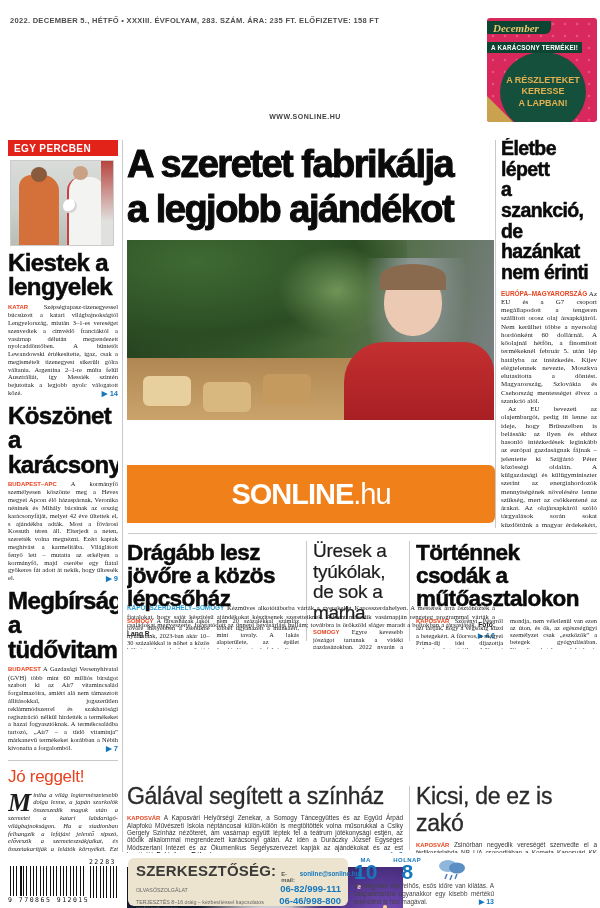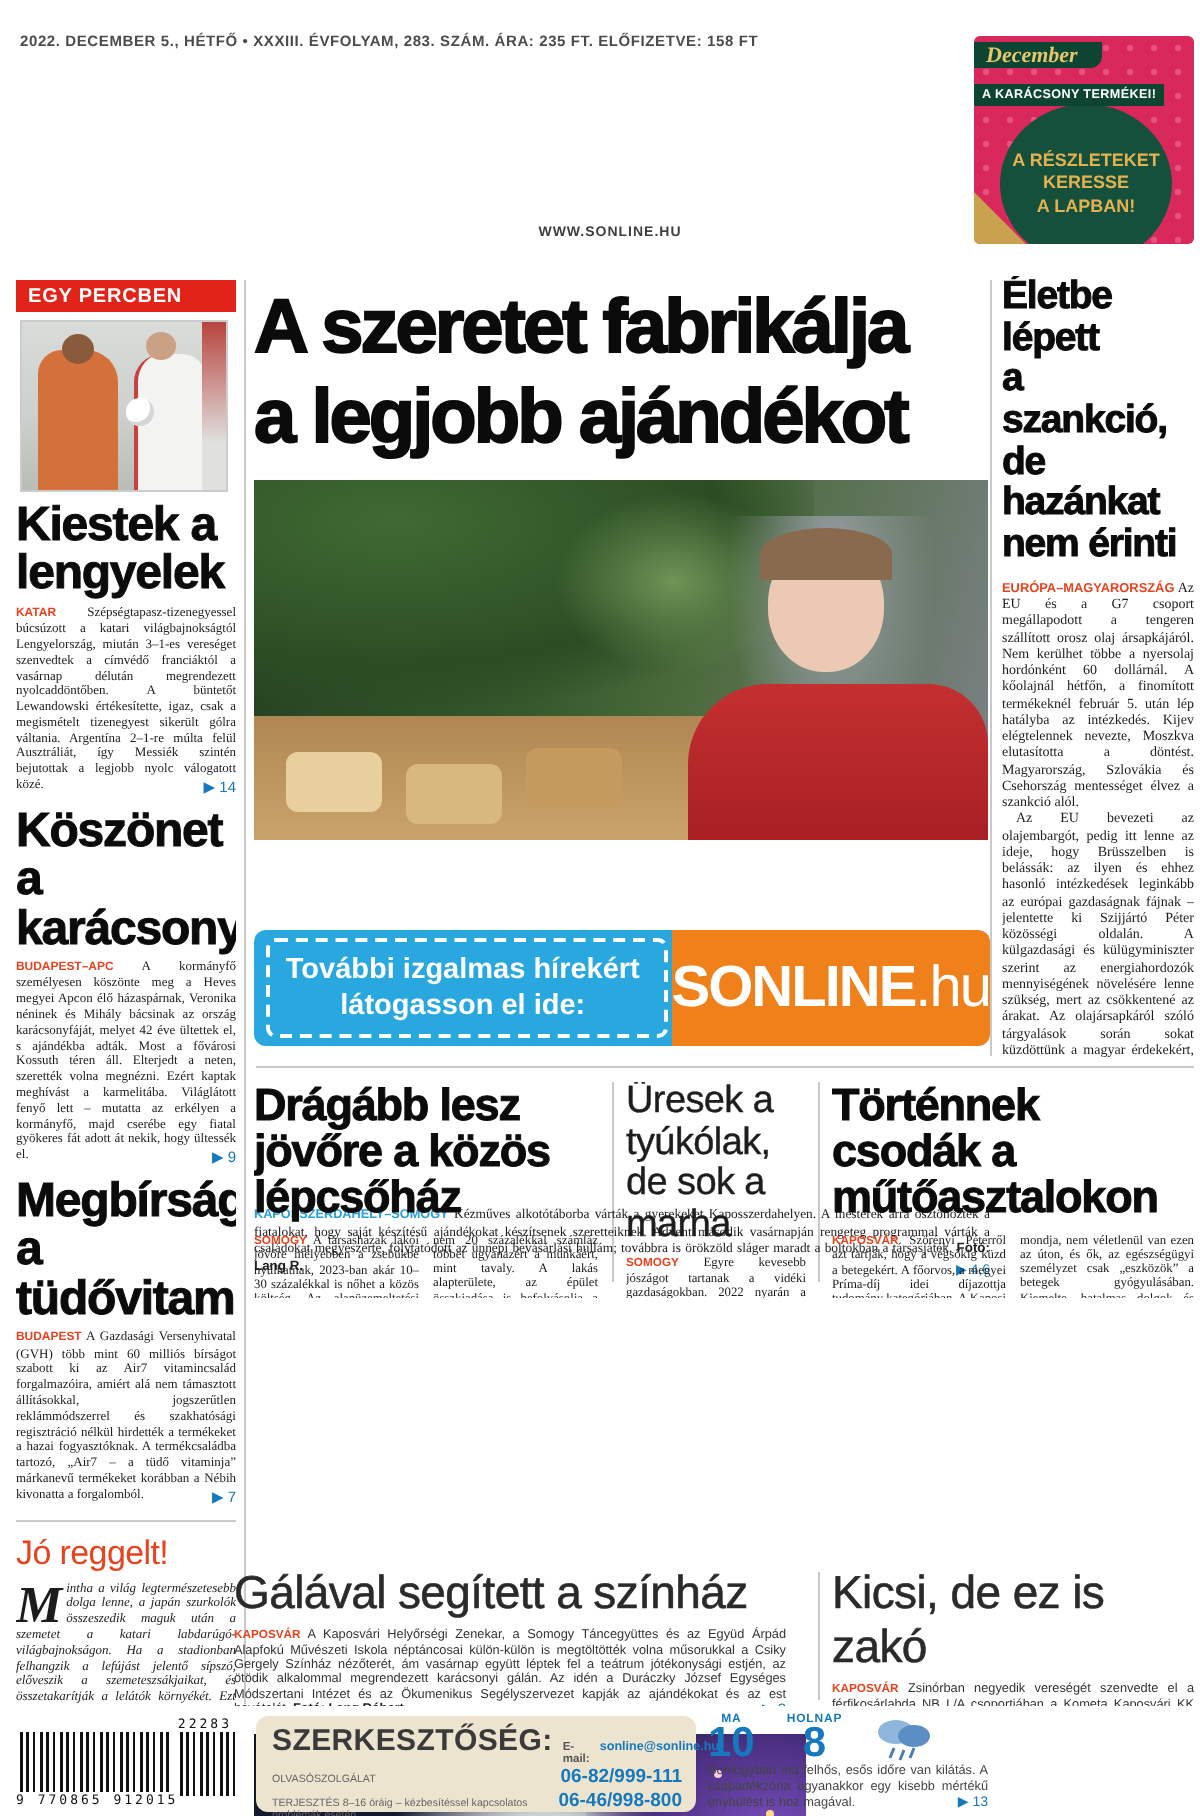--- a/index.html
+++ b/index.html
@@ -40,21 +40,21 @@
   .hl-opinion { color:#e8431f; font-size:17px; letter-spacing:-.3px; }
 
   
   .body { font-family:"Liberation Serif", serif; color:#1c1c1c; text-align:justify; position:relative; }
   .b65 { font-size:6.5px; line-height:1.2; }
   .b70 { font-size:7px; line-height:1.18; }
   .b63 { font-size:6.4px; line-height:1.14; }
   .lbl { font-family:"Liberation Sans", sans-serif; font-weight:bold; color:#e8431f; font-size:.92em; }
   .lbl-blue { font-family:"Liberation Sans", sans-serif; font-weight:bold; color:#29a0d8; font-size:.95em; }
   .credit { font-family:"Liberation Sans", sans-serif; font-weight:bold; color:#222; }
-  .jump { position:absolute; right:0; bottom:-1px; background:#fff; padding-left:4px; color:#1678bd; font-family:"Liberation Sans", sans-serif; font-weight:normal; font-size:7.5px;margin-left:41px; }
+  .jump { position:absolute; right:0; bottom:-1px; background:#fff; padding-left:4px; color:#1678bd; font-family:"Liberation Sans", sans-serif; font-weight:bold; font-size:7.5px;margin-left:41px; }
   .dropcap { float:left; font-family:"Liberation Serif", serif; font-style:italic; font-weight:bold; font-size:26px; line-height:.78; padding:2px 2px 0 0; color:#1c1c1c; }
   .op-body { font-style:italic; }
 
   
   .caption { font-family:"Liberation Serif", serif; font-size:6.7px; line-height:1.3; color:#1c1c1c; text-align:justify; position:relative; }
 
   
   .sban-blue { background:#29a8e0; border-radius:6px 0 0 6px; position:relative; display:flex; align-items:center; justify-content:center; }
   .sban-blue .dash { position:absolute; inset:4px 2px 4px 6px; border:2px dashed #fff; border-radius:5px; }
   .sban-blue .txt { color:#fff; font-weight:bold; font-size:14.5px; text-align:center; line-height:1.25; position:relative; }
@@ -180,27 +180,20 @@
   </div>
 
   <p class="abs caption" style="left:127px; top:424px; width:368px;">
     <span class="lbl-blue">KAPOSSZERDAHELY–SOMOGY</span>
     <span>Kézműves alkotótáborba várták a gyerekeket Kaposszerdahelyen. A mesterek arra ösztönözték a fiatalokat, hogy saját készítésű ajándékokat készítsenek szeretteiknek. Advent második vasárnapján rengeteg programmal várták a családokat megyeszerte, folytatódott az ünnepi bevásárlási hullám; továbbra is örökzöld sláger maradt a boltokban a társasjáték.</span>
     <span class="credit">Fotó: Lang R.</span>
     <span class="jump" style="font-size:7px;">▶ 4,6</span>
   </p>
 
   <div class="abs" style="left:127px; top:465px; width:368px; height:58px; display:flex;">
-    <div class="sban-blue" style="flex:1.62;">
-      <div class="dash"></div>
-      <div class="txt">
-        <div>További izgalmas hírekért</div>
-        <div>látogasson el ide:</div>
-      </div>
-    </div>
     <div class="sban-orange" style="flex:1;">
       <span class="logo">SONLINE</span>
         <span class="suffix">.hu</span>
     </div>
   </div>
 
   <div class="abs" style="left:501px; top:138px; width:96px; height:392px; overflow:hidden;">
     <div class="hl-black hl-right" style="margin-bottom:7px;">
       <div>Életbe lépett</div>
       <div>a szankció,</div>
@@ -262,21 +255,21 @@
     </div>
   </div>
 
   <div class="abs photo" style="left:127px; top:652px; width:276px; height:128px; background:linear-gradient(180deg,#0e1524 0%,#16203a 60%,#0a0f1c 100%);">
     <div class="fig" style="left:60px; top:6px; width:170px; height:120px; background:radial-gradient(ellipse at 50% 55%, #f2f2f0 0%, #c9cdd2 35%, transparent 70%);"></div>
     <div class="fig" style="right:-20px; top:0; width:130px; height:128px; background:radial-gradient(ellipse at 70% 40%, #7a4fc0 0%, #4a2f80 45%, transparent 75%);"></div>
 
     <div class="fig" style="left:30px; top:24px; width:4px; height:4px; border-radius:50%; background:#ffd98a; box-shadow:18px 10px 0 #ffd98a, 200px -6px 0 #ffc9e2, 226px 14px 0 #ffd98a;"></div>
   </div>
 
-  <div class="abs" style="left:117px; top:783px; width:276px; height:70px; overflow:hidden;">
+  <div class="abs" style="left:127px; top:783px; width:276px; height:70px; overflow:hidden;">
     <div class="hl-bottom" style="margin-bottom:4px;">Gálával segített a színház</div>
     <p class="body b63" style="font-family:'Liberation Sans',sans-serif; color:#333;">
       <span class="lbl">KAPOSVÁR</span>
       <span>A Kaposvári Helyőrségi Zenekar, a Somogy Táncegyüttes és az Együd Árpád Alapfokú Művészeti Iskola néptáncosai külön-külön is megtöltötték volna műsorukkal a Csiky Gergely Színház nézőterét, ám vasárnap együtt léptek fel a teátrum jótékonysági estjén, az ötödik alkalommal megrendezett karácsonyi gálán. Az idén a Duráczky József Egységes Módszertani Intézet és az Ökumenikus Segélyszervezet kapják az ajándékokat és az est bevételét.</span>
       <span class="credit">Fotó: Lang Róbert</span>
       <span class="jump">▶ 3</span>
     </p>
   </div>
 
   <div class="abs" style="left:416px; top:783px; width:181px; height:70px; overflow:hidden;">

